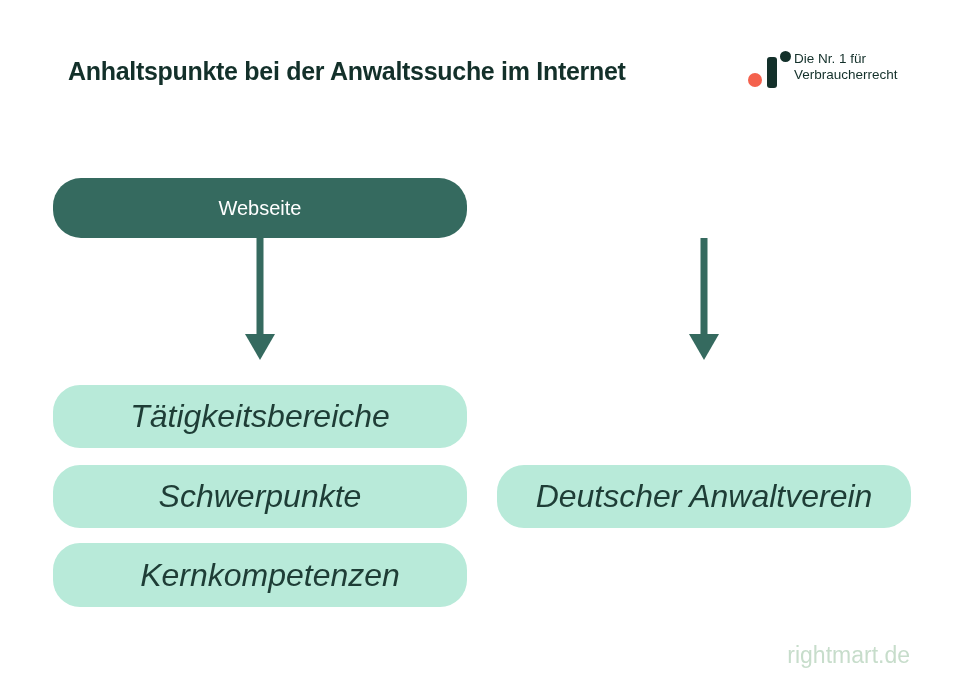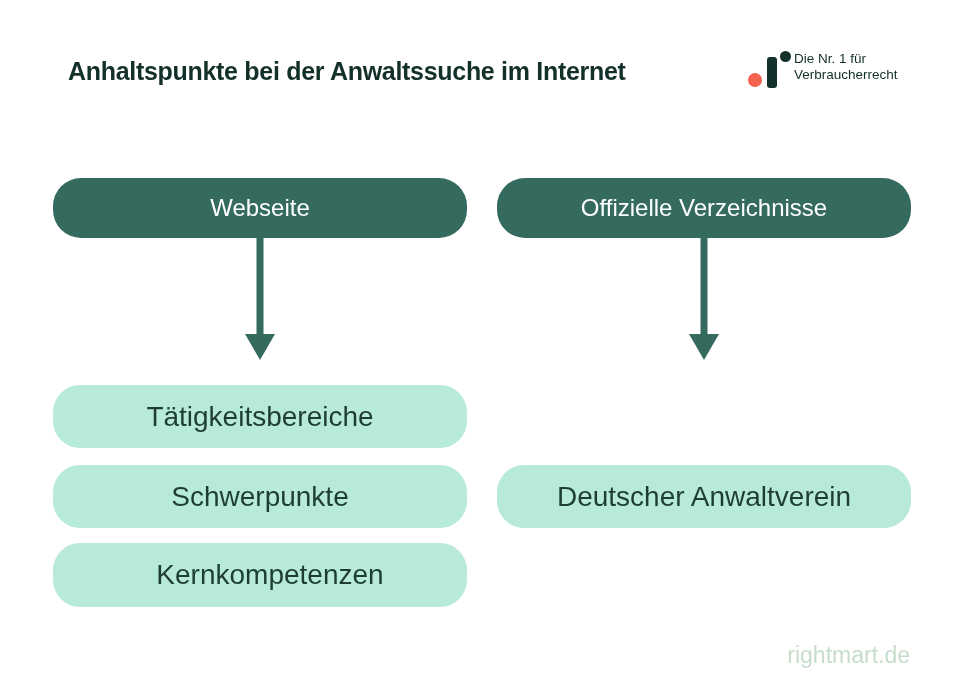--- a/index.html
+++ b/index.html
@@ -105,28 +105,29 @@
     align-items: center;
     justify-content: center;
     text-align: center;
   }
   .node-dark {
     top: 178px;
     height: 60px;
     border-radius: 28px;
     background: var(--dark-teal);
     color: var(--white);
-    font-size: 24px;
+    font-size: 20px;
   }
   .node-light {
     height: 63px;
     border-radius: 27px;
     background: var(--mint);
     color: var(--node-text-dark);
-    font-size: 28px;
+    font-size: 32px;
+    font-style: italic;
   }
   .node-light.row-1 { top: 385px; }
   .node-light.row-2 { top: 465px; }
   .node-light.row-3 { top: 543px; height: 64px; padding-left: 20px; }
 
   
   .arrow {
     position: absolute;
     left: 50%;
     top: 238px;
@@ -188,21 +189,20 @@
     <div class="arrow">
       <span class="shaft"></span>
       <span class="head"></span>
     </div>
     <div class="node node-light row-1">Tätigkeitsbereiche</div>
     <div class="node node-light row-2">Schwerpunkte</div>
     <div class="node node-light row-3">Kernkompetenzen</div>
   </section>
 
   <section class="col col-right">
-    <div class="node node-dark">Offizielle Verzeichnisse</div>
     <div class="arrow">
       <span class="shaft"></span>
       <span class="head"></span>
     </div>
     <div class="node node-light row-2">Deutscher Anwaltverein</div>
   </section>
 
   <div class="footer-site">rightmart.de</div>
 
 </div>

